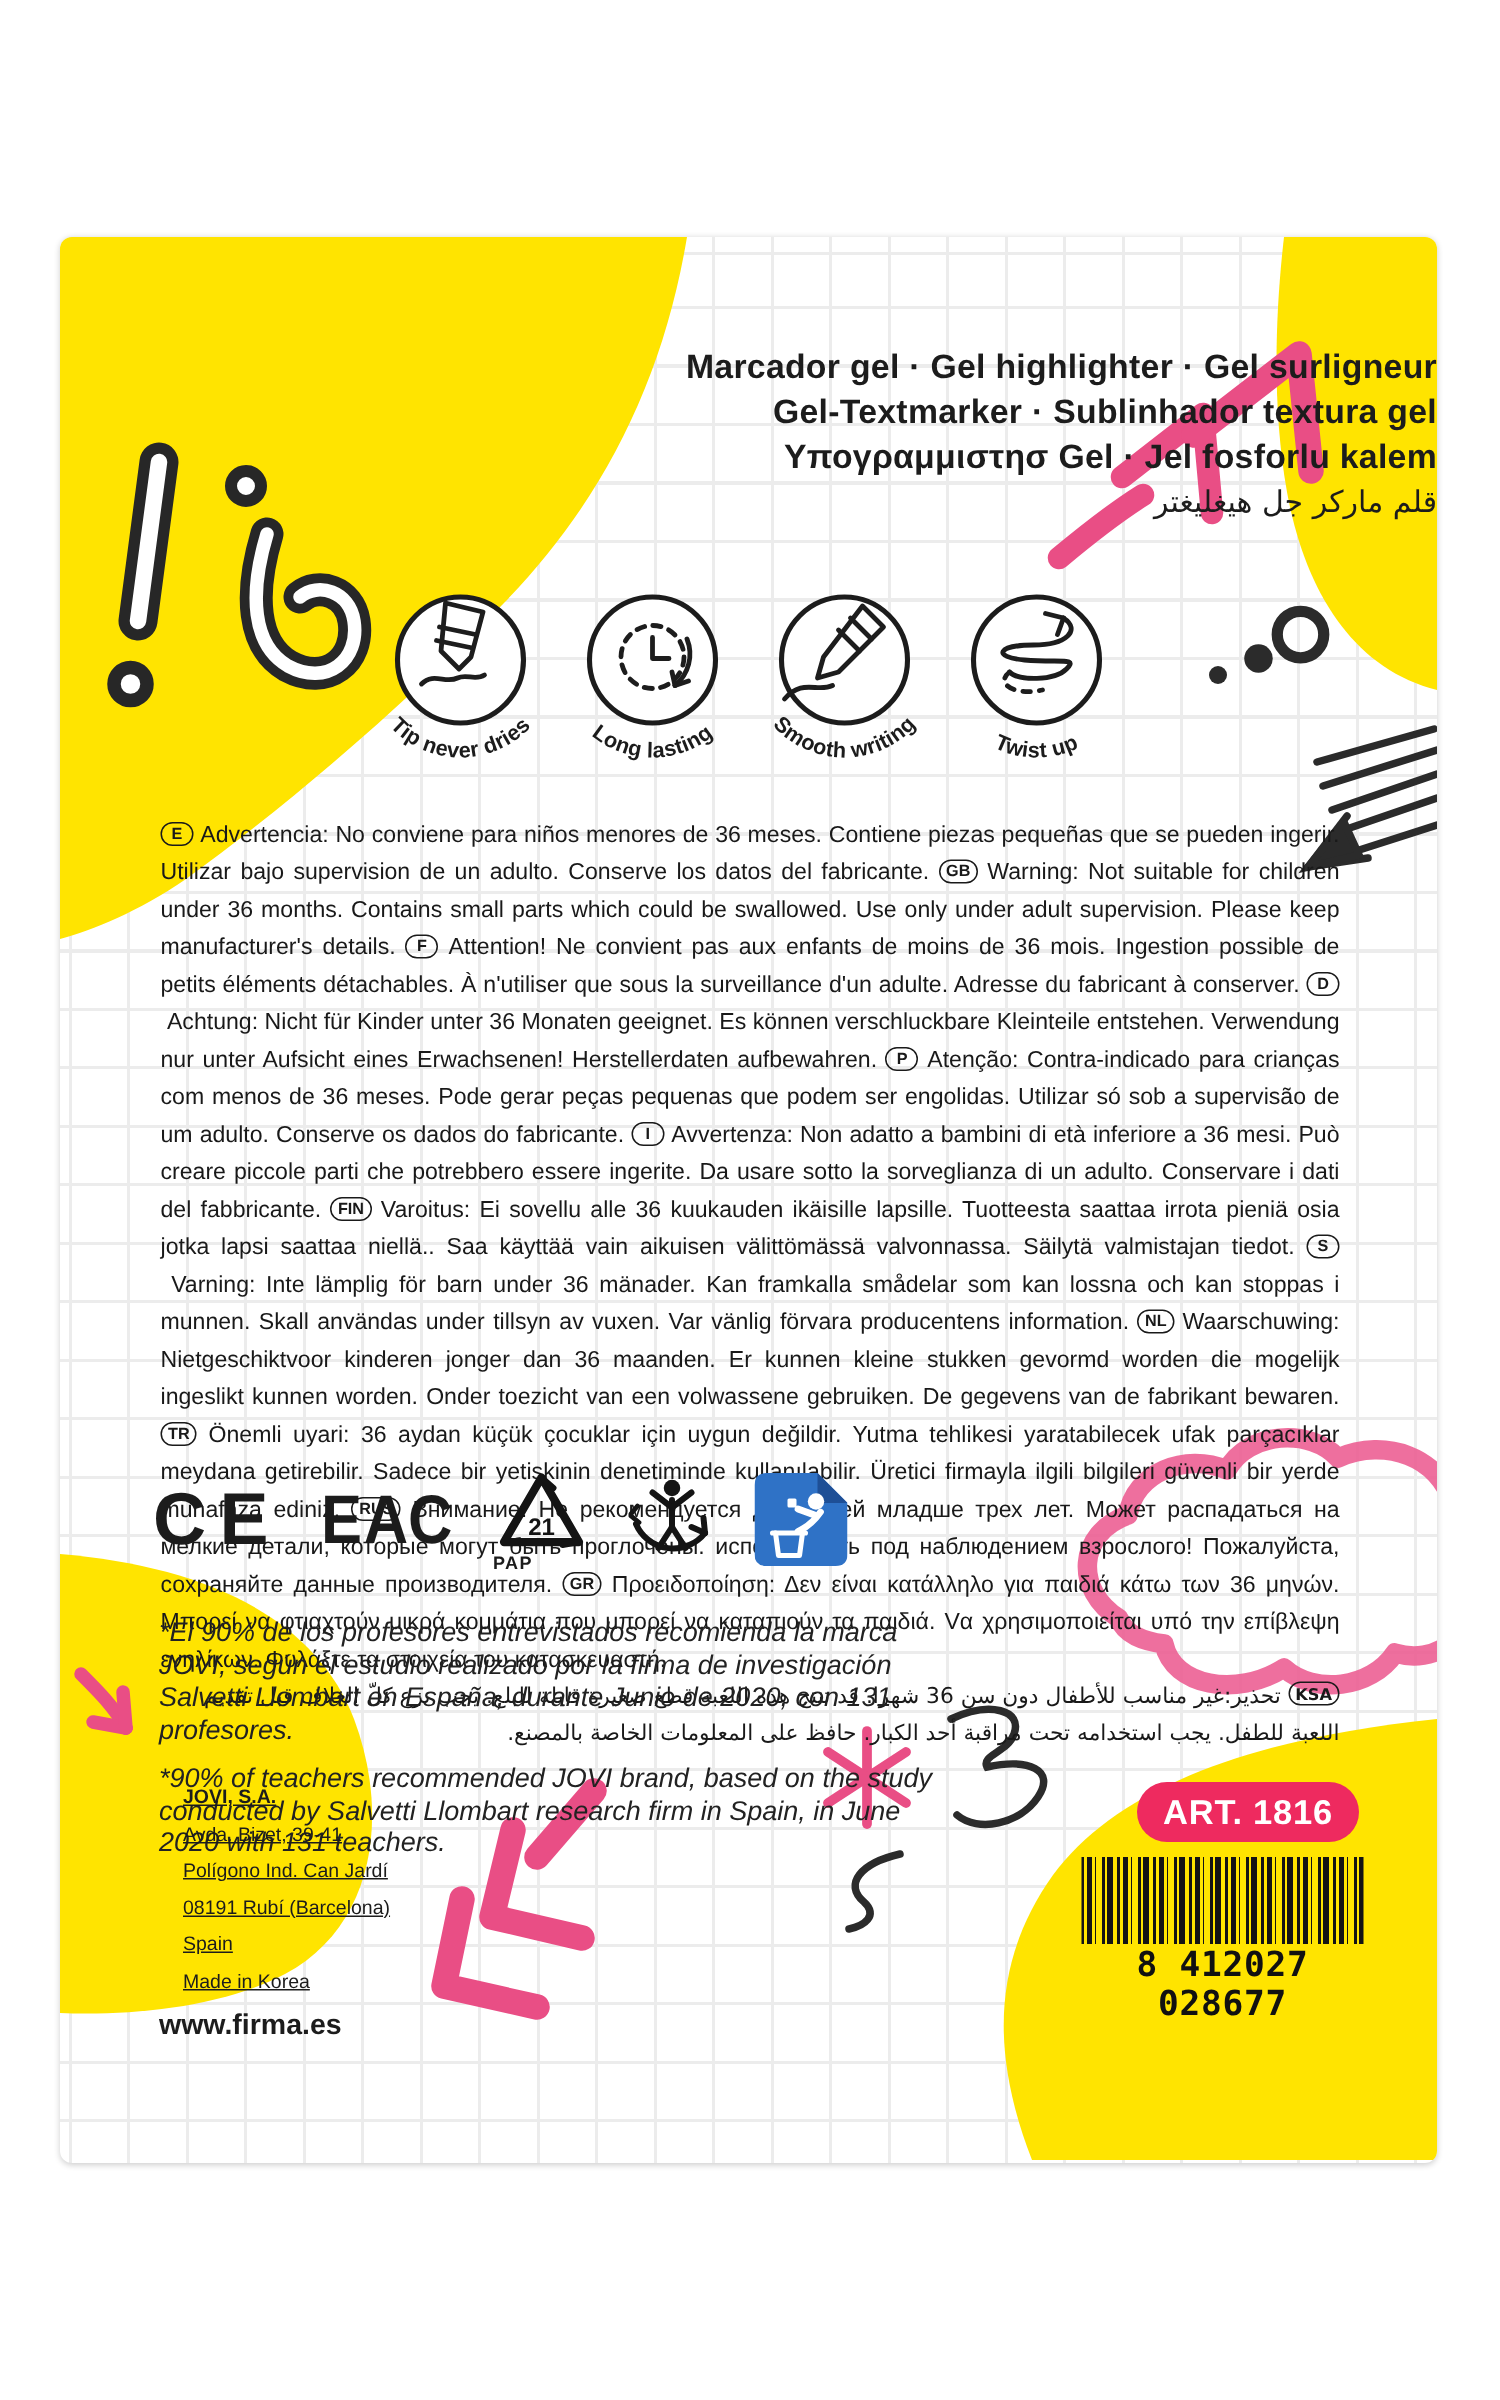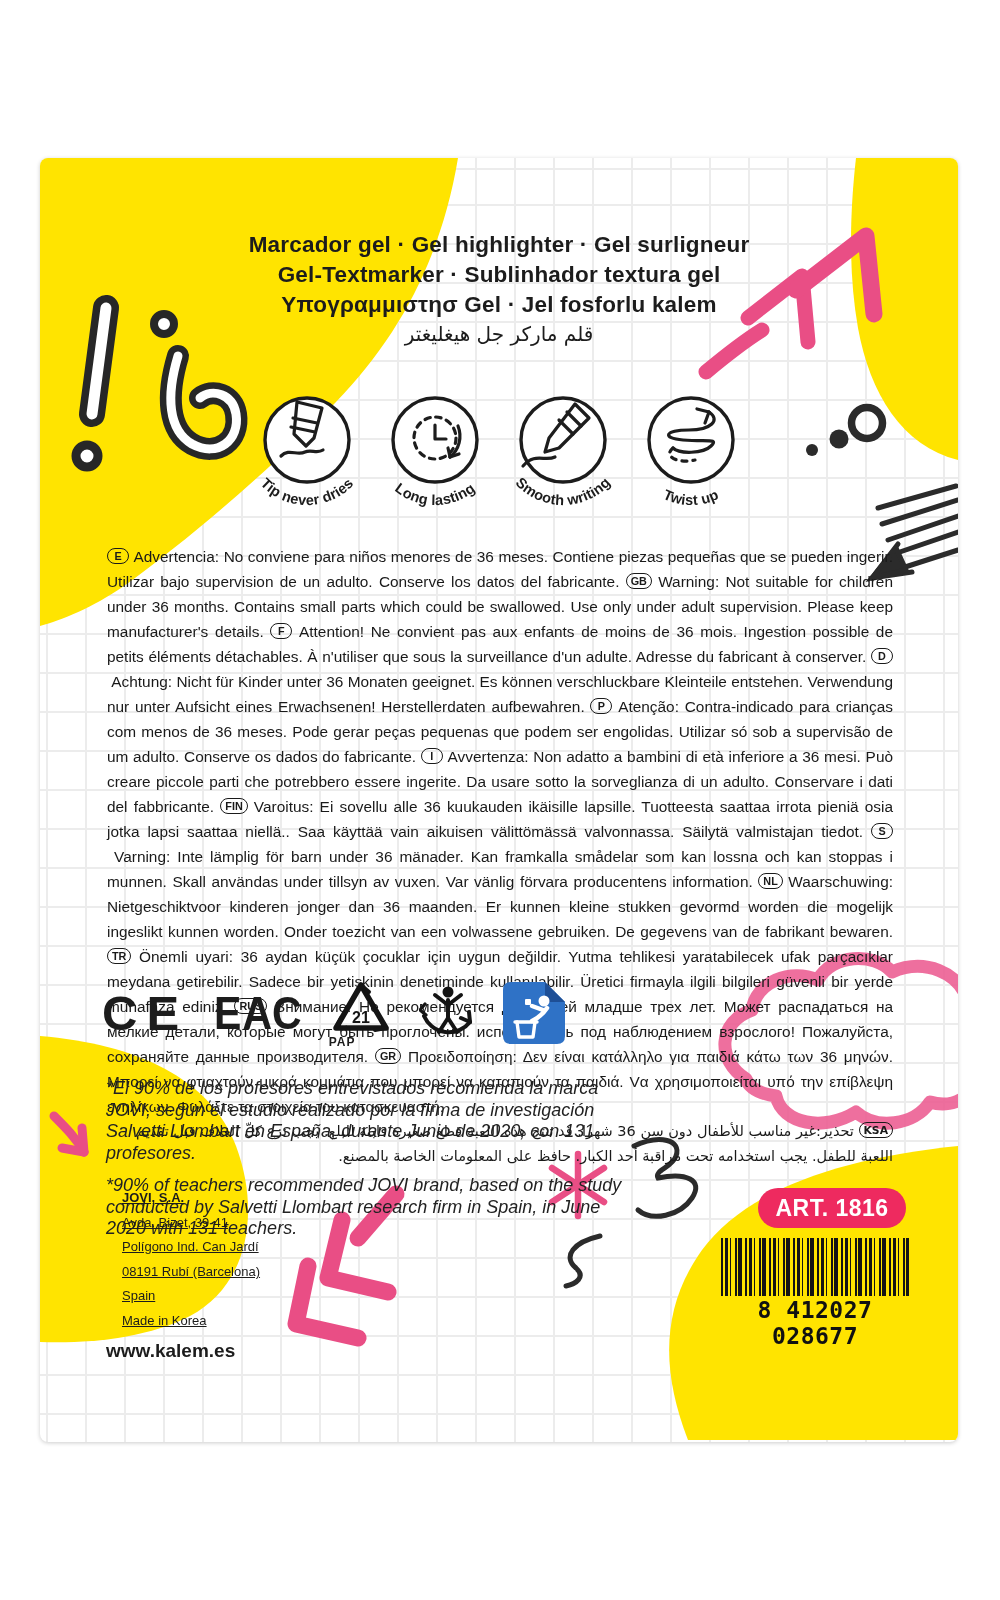--- a/index.html
+++ b/index.html
@@ -16,21 +16,21 @@
       repeating-linear-gradient(90deg,#ececec 0 2px,transparent 2px 39px);
     background-position:0 12px,6px 0;
     border-radius:8px;overflow:hidden;
     box-shadow:0 1px 4px rgba(0,0,0,.2);
   }
   .decor{position:absolute;left:0;top:0;z-index:0;}
   .layer{position:absolute;z-index:2;}
 
   
   .title-block{left:0;right:0;top:72px;text-align:center;}
-  .title-line{font-size:22.5px;line-height:30px;font-weight:600;letter-spacing:.2px;}
+  .title-line{font-size:22.5px;line-height:30px;font-weight:600;letter-spacing:.2px;text-align:right;}
   .title-line.ar{font-size:20px;line-height:28px;font-family:"DejaVu Sans",sans-serif;font-weight:400;}
 
   
   .features{left:0;right:0;top:236px;display:flex;justify-content:center;gap:0;}
   .feature{width:128px;display:flex;justify-content:center;}
   .feature svg{overflow:visible;}
   .flabel{font-size:14.5px;font-weight:600;letter-spacing:.2px;fill:#1c1c1c;}
 
   
   .warning{left:67px;top:386px;width:786px;font-size:15.4px;line-height:25px;
@@ -285,21 +285,21 @@
   </div>
 
   <div class="layer address">
     <div class="name">JOVI, S.A.</div>
     <div>Avda. Bizet, 39-41</div>
     <div>Polígono Ind. Can Jardí</div>
     <div>08191 Rubí (Barcelona)</div>
     <div>Spain</div>
     <div>Made in Korea</div>
   </div>
-  <div class="layer website">www.kalem.es</div>
+  <div class="layer website">www.firma.es</div>
 
   <div class="layer badge">ART. 1816</div>
 
   <div class="layer barcode">
     <div class="bars"></div>
     <div class="digits">8 412027 028677</div>
   </div>
 
 </div>
 

